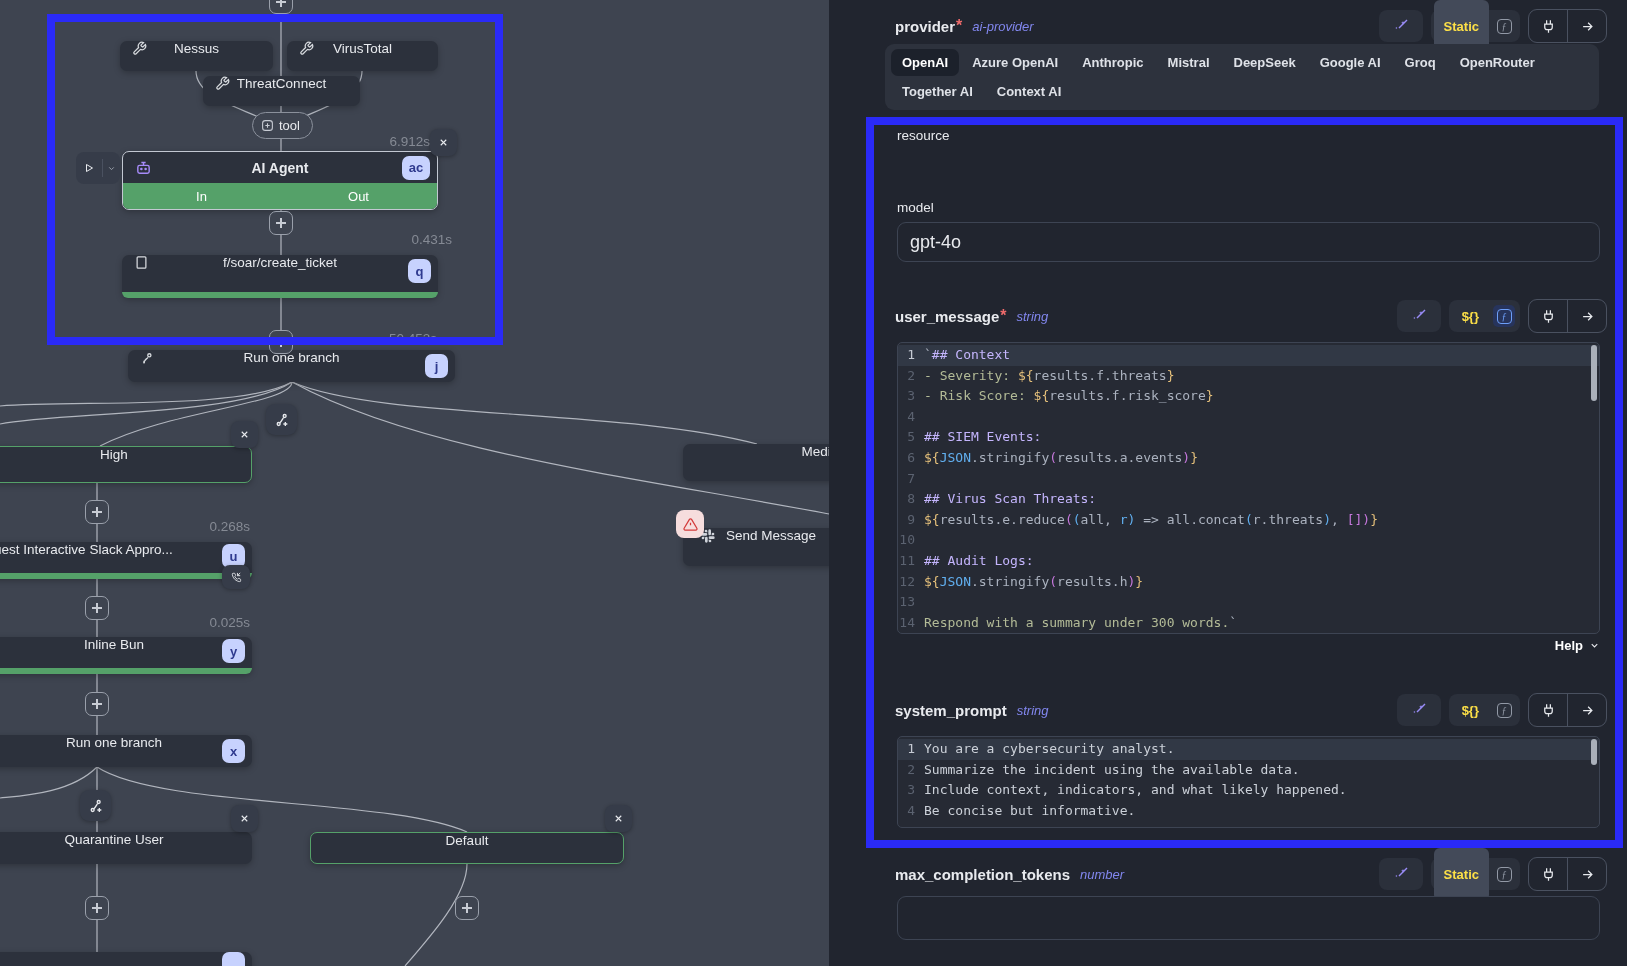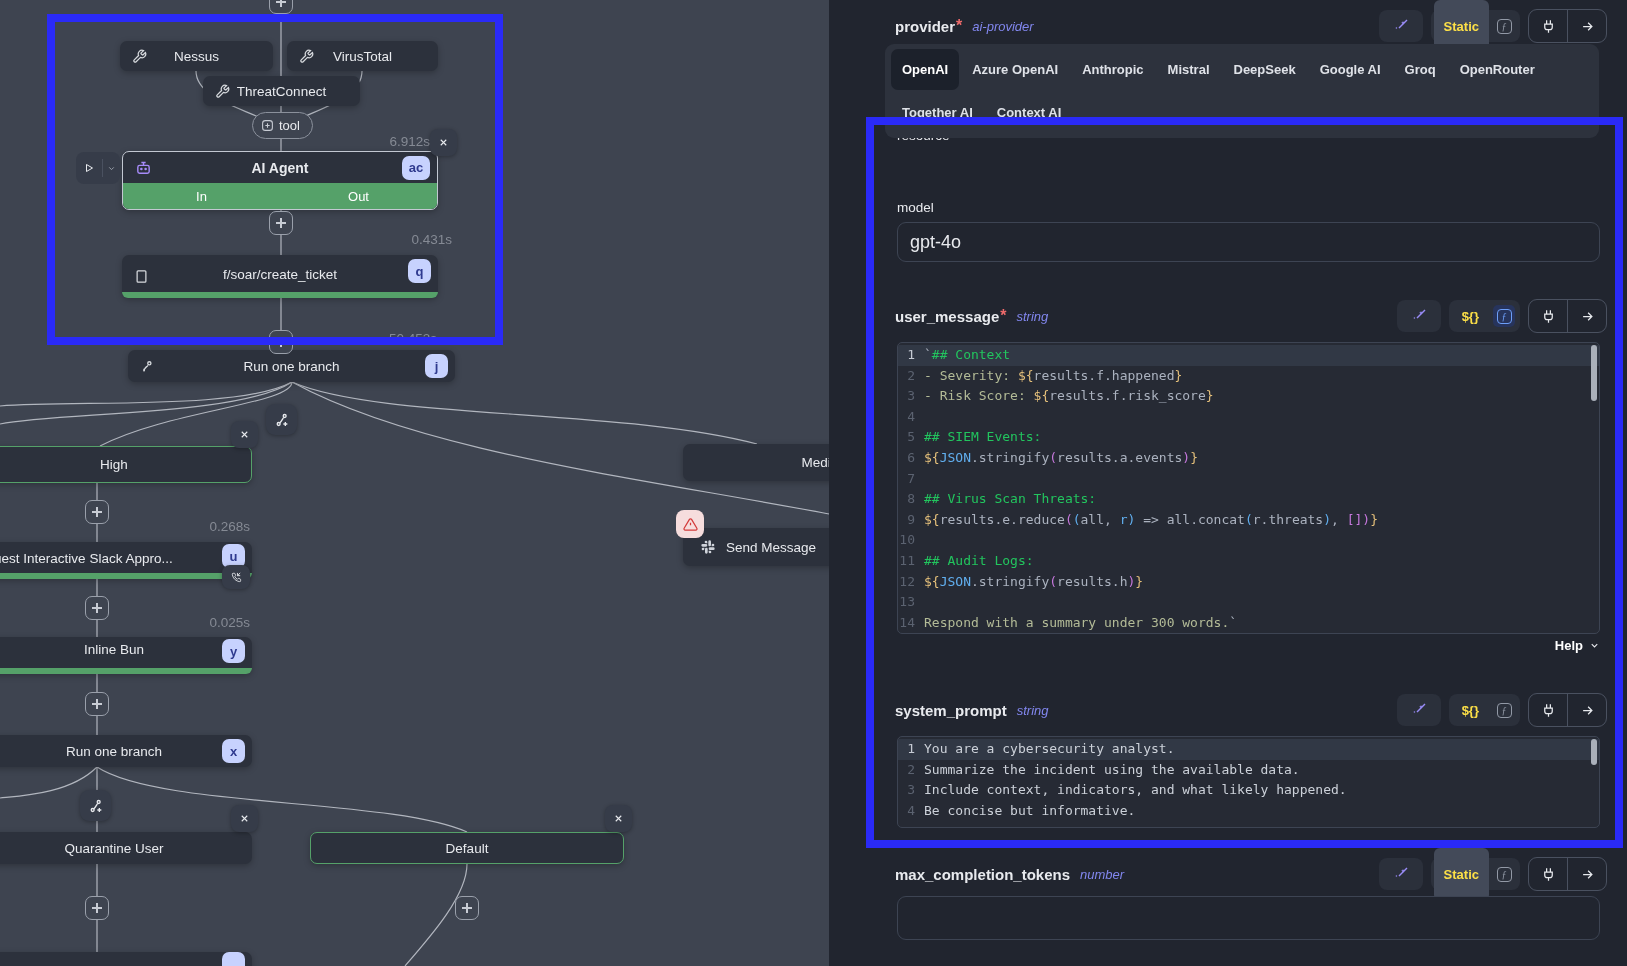--- a/index.html
+++ b/index.html
@@ -7,21 +7,21 @@
     --panel:#21252f; --border:#3d4453; --badgebg:#c7d2fe; --badgefg:#2f3a8f;
     --txt:#e8eaee; --dim:#858a94; --hint:#8287ef; --btnbg:#2b303b;
     --edbg:#262a34; --edactive:#313845;
   }
   *{box-sizing:border-box;margin:0;padding:0}
   body{font-family:"Liberation Sans",sans-serif;background:#14161d}
   .stage{position:relative;width:1627px;height:966px;overflow:hidden;background:var(--canvas)}
   svg{display:block}
   
   .edges{position:absolute;left:0;top:0;z-index:1}
-  .node{position:absolute;background:var(--nodebg);border-radius:7px;display:flex;align-items:center;justify-content:center;color:var(--txt);font-size:13.5px;z-index:10;box-shadow:0 2px 6px rgba(0,0,0,.25)}
+  .node{position:absolute;background:var(--nodebg);border-radius:7px;display:flex;align-items:flex-start;justify-content:center;color:var(--txt);font-size:13.5px;z-index:10;box-shadow:0 2px 6px rgba(0,0,0,.25)}
   .node .nicon{position:absolute;left:12px;display:flex;align-items:center}
   .badge{position:absolute;right:7px;top:50%;transform:translateY(-50%);min-width:23px;height:24px;padding:0 5px;background:var(--badgebg);color:var(--badgefg);font-weight:bold;font-size:13px;border-radius:7px;display:flex;align-items:center;justify-content:center}
   .greenbar{position:absolute;left:0;right:0;bottom:0;height:6px;background:var(--green);border-radius:0 0 7px 7px}
   .timing{position:absolute;width:110px;text-align:right;color:var(--dim);font-size:13.5px;z-index:5}
   .pluschip{position:absolute;width:24px;height:24px;border:1.5px solid #9aa0ab;border-radius:7px;background:var(--canvas);display:flex;align-items:center;justify-content:center;z-index:12}
   .xchip{position:absolute;width:27px;height:27px;background:#363c49;border-radius:8px;display:flex;align-items:center;justify-content:center;z-index:14;box-shadow:0 1px 4px rgba(0,0,0,.3)}
   .bchip{position:absolute;width:31px;height:31px;background:#363c49;border-radius:9px;display:flex;align-items:center;justify-content:center;z-index:12;box-shadow:0 1px 4px rgba(0,0,0,.3)}
   .toolchip{position:absolute;left:252px;top:112px;height:27px;padding:0 12px 0 8px;border:1.3px solid #8b919c;border-radius:14px;display:flex;align-items:center;gap:5px;color:var(--txt);font-size:13px;background:var(--canvas);z-index:10}
   .blue-rect{position:absolute;border:8px solid var(--blue);z-index:30;pointer-events:none}
   .agent{border:1px solid #c3c8d2;flex-direction:column;padding:0}
@@ -43,34 +43,34 @@
   .mode .mlabel{font-size:13px;font-weight:bold;color:#fde047;padding:19px 10px;border-radius:6px}
   .mode .mlabel.pill{background:#434a59}
   .fxchip{width:22px;height:22px;border-radius:5px;display:flex;align-items:center;justify-content:center;margin-right:2px}
   .fxbox{width:15px;height:15px;border:1.2px solid #9299a6;border-radius:4px;color:#9299a6;font-size:10px;display:flex;align-items:center;justify-content:center;font-family:"Liberation Serif",serif;font-style:italic}
   .fxchip.on{background:#27345c}
   .fxchip.on .fxbox{border-color:#6d9ff8;color:#6d9ff8}
   .iogrp{height:34px;border:1px solid #4a5160;border-radius:9px;display:flex;align-items:center}
   .iogrp .seg{width:38px;height:100%;display:flex;align-items:center;justify-content:center}
   .iogrp .sep{width:1px;height:100%;background:#4a5160}
   .tabs{position:absolute;left:56px;top:44px;width:714px;background:#2d323d;border-radius:9px;padding:5px 6px;display:flex;flex-wrap:wrap;gap:2px;z-index:2}
-  .tab{padding:13px 11px;font-size:13px;font-weight:bold;color:#dfe2e8;border-radius:7px;white-space:nowrap}
+  .tab{padding:6px 11px;font-size:13px;font-weight:bold;color:#dfe2e8;border-radius:7px;white-space:nowrap}
   .tab.active{background:#1c212b;color:#fff}
   .lbl{position:absolute;left:68px;font-size:13.5px;color:var(--txt)}
   .input{position:absolute;left:68px;width:703px;border:1px solid var(--border);border-radius:9px;background:var(--panel);color:var(--txt);font-size:18px;display:flex;align-items:center;padding:0 12px}
   .resrow{position:absolute;left:68px;top:150px;width:703px;height:38px;display:flex;align-items:center;gap:6px}
   .resinput{flex:1;height:38px;border:1px solid var(--border);border-radius:9px;display:flex;align-items:center;padding:0 12px;color:var(--txt);font-size:14px}
   .icbtn{width:30px;height:30px;display:flex;align-items:center;justify-content:center}
   .plusbtn{width:38px;height:34px;border:1px solid var(--border);border-radius:9px;display:flex;align-items:center;justify-content:center}
   .editor{position:absolute;left:68px;width:703px;background:var(--edbg);border:1px solid var(--border);border-radius:5px;font-family:"DejaVu Sans Mono",monospace;font-size:13px;overflow:hidden;padding-top:2px}
   .cl{display:flex;line-height:20.6px;white-space:pre}
   .cl.active{background:var(--edactive)}
   .ln{width:26px;text-align:right;color:#5b6270;flex:none;padding-right:9px}
   .cl.active .ln{color:#c6cbd4}
-  .c-g{color:#22c55e}.c-s{color:#b3bb97}.c-w{color:#abb2bf}.c-y{color:#e5c07b}.c-b{color:#61afef}.c-p{color:#c678dd}.c-t{color:#ccd1d9}
+  .c-g{color:#c4b5fd}.c-s{color:#b3bb97}.c-w{color:#abb2bf}.c-y{color:#e5c07b}.c-b{color:#61afef}.c-p{color:#c678dd}.c-t{color:#ccd1d9}
   .thumb{position:absolute;right:2px;top:2px;width:6px;border-radius:3px;background:#aab0ba}
   .help{position:absolute;right:27px;display:flex;align-items:center;gap:6px;color:#fff;font-size:13px;font-weight:bold}
 </style>
 </head>
 <body>
 
 <div class="stage">
 
   <svg class="edges" width="1627" height="966">
     <g fill="none" stroke="#c6cad2" stroke-width="1.2" opacity=".85">
@@ -408,21 +408,21 @@
               <svg width="15" height="15" viewBox="0 0 24 24" fill="none" stroke="#e8eaee" stroke-width="2">
                 <path d="M5 12h14M13 6l6 6-6 6"></path>
               </svg>
             </span>
         </div>
       </div>
     </div>
     <div class="editor" id="editor-user-message" style="top:342px;height:292px">
       <div class="thumb" style="height:56px"></div>
     <div class="cl active"><span class="ln">1</span><span><span class="c-w">`</span><span class="c-g">## Context</span></span></div>
-        <div class="cl"><span class="ln">2</span><span><span class="c-s">- Severity: </span><span class="c-y">${</span><span class="c-w">results.f.happened</span><span class="c-y">}</span></span></div>
+        <div class="cl"><span class="ln">2</span><span><span class="c-s">- Severity: </span><span class="c-y">${</span><span class="c-w">results.f.threats</span><span class="c-y">}</span></span></div>
         <div class="cl"><span class="ln">3</span><span><span class="c-s">- Risk Score: </span><span class="c-y">${</span><span class="c-w">results.f.risk_score</span><span class="c-y">}</span></span></div>
         <div class="cl"><span class="ln">4</span><span></span></div>
         <div class="cl"><span class="ln">5</span><span><span class="c-g">## SIEM Events:</span></span></div>
         <div class="cl"><span class="ln">6</span><span><span class="c-y">${</span><span class="c-b">JSON</span><span class="c-w">.stringify</span><span class="c-p">(</span><span class="c-w">results.a.events</span><span class="c-p">)</span><span class="c-y">}</span></span></div>
         <div class="cl"><span class="ln">7</span><span></span></div>
         <div class="cl"><span class="ln">8</span><span><span class="c-g">## Virus Scan Threats:</span></span></div>
         <div class="cl"><span class="ln">9</span><span><span class="c-y">${</span><span class="c-w">results.e.reduce</span><span class="c-p">(</span><span class="c-b">(</span><span class="c-w">all, </span><span class="c-b">r</span><span class="c-b">)</span><span class="c-w"> =&gt; all.concat</span><span class="c-b">(</span><span class="c-w">r.threats</span><span class="c-b">)</span><span class="c-w">, </span><span class="c-p">[]</span><span class="c-p">)</span><span class="c-y">}</span></span></div>
         <div class="cl"><span class="ln">10</span><span></span></div>
         <div class="cl"><span class="ln">11</span><span><span class="c-g">## Audit Logs:</span></span></div>
         <div class="cl"><span class="ln">12</span><span><span class="c-y">${</span><span class="c-b">JSON</span><span class="c-w">.stringify</span><span class="c-p">(</span><span class="c-w">results.h</span><span class="c-p">)</span><span class="c-y">}</span></span></div>

